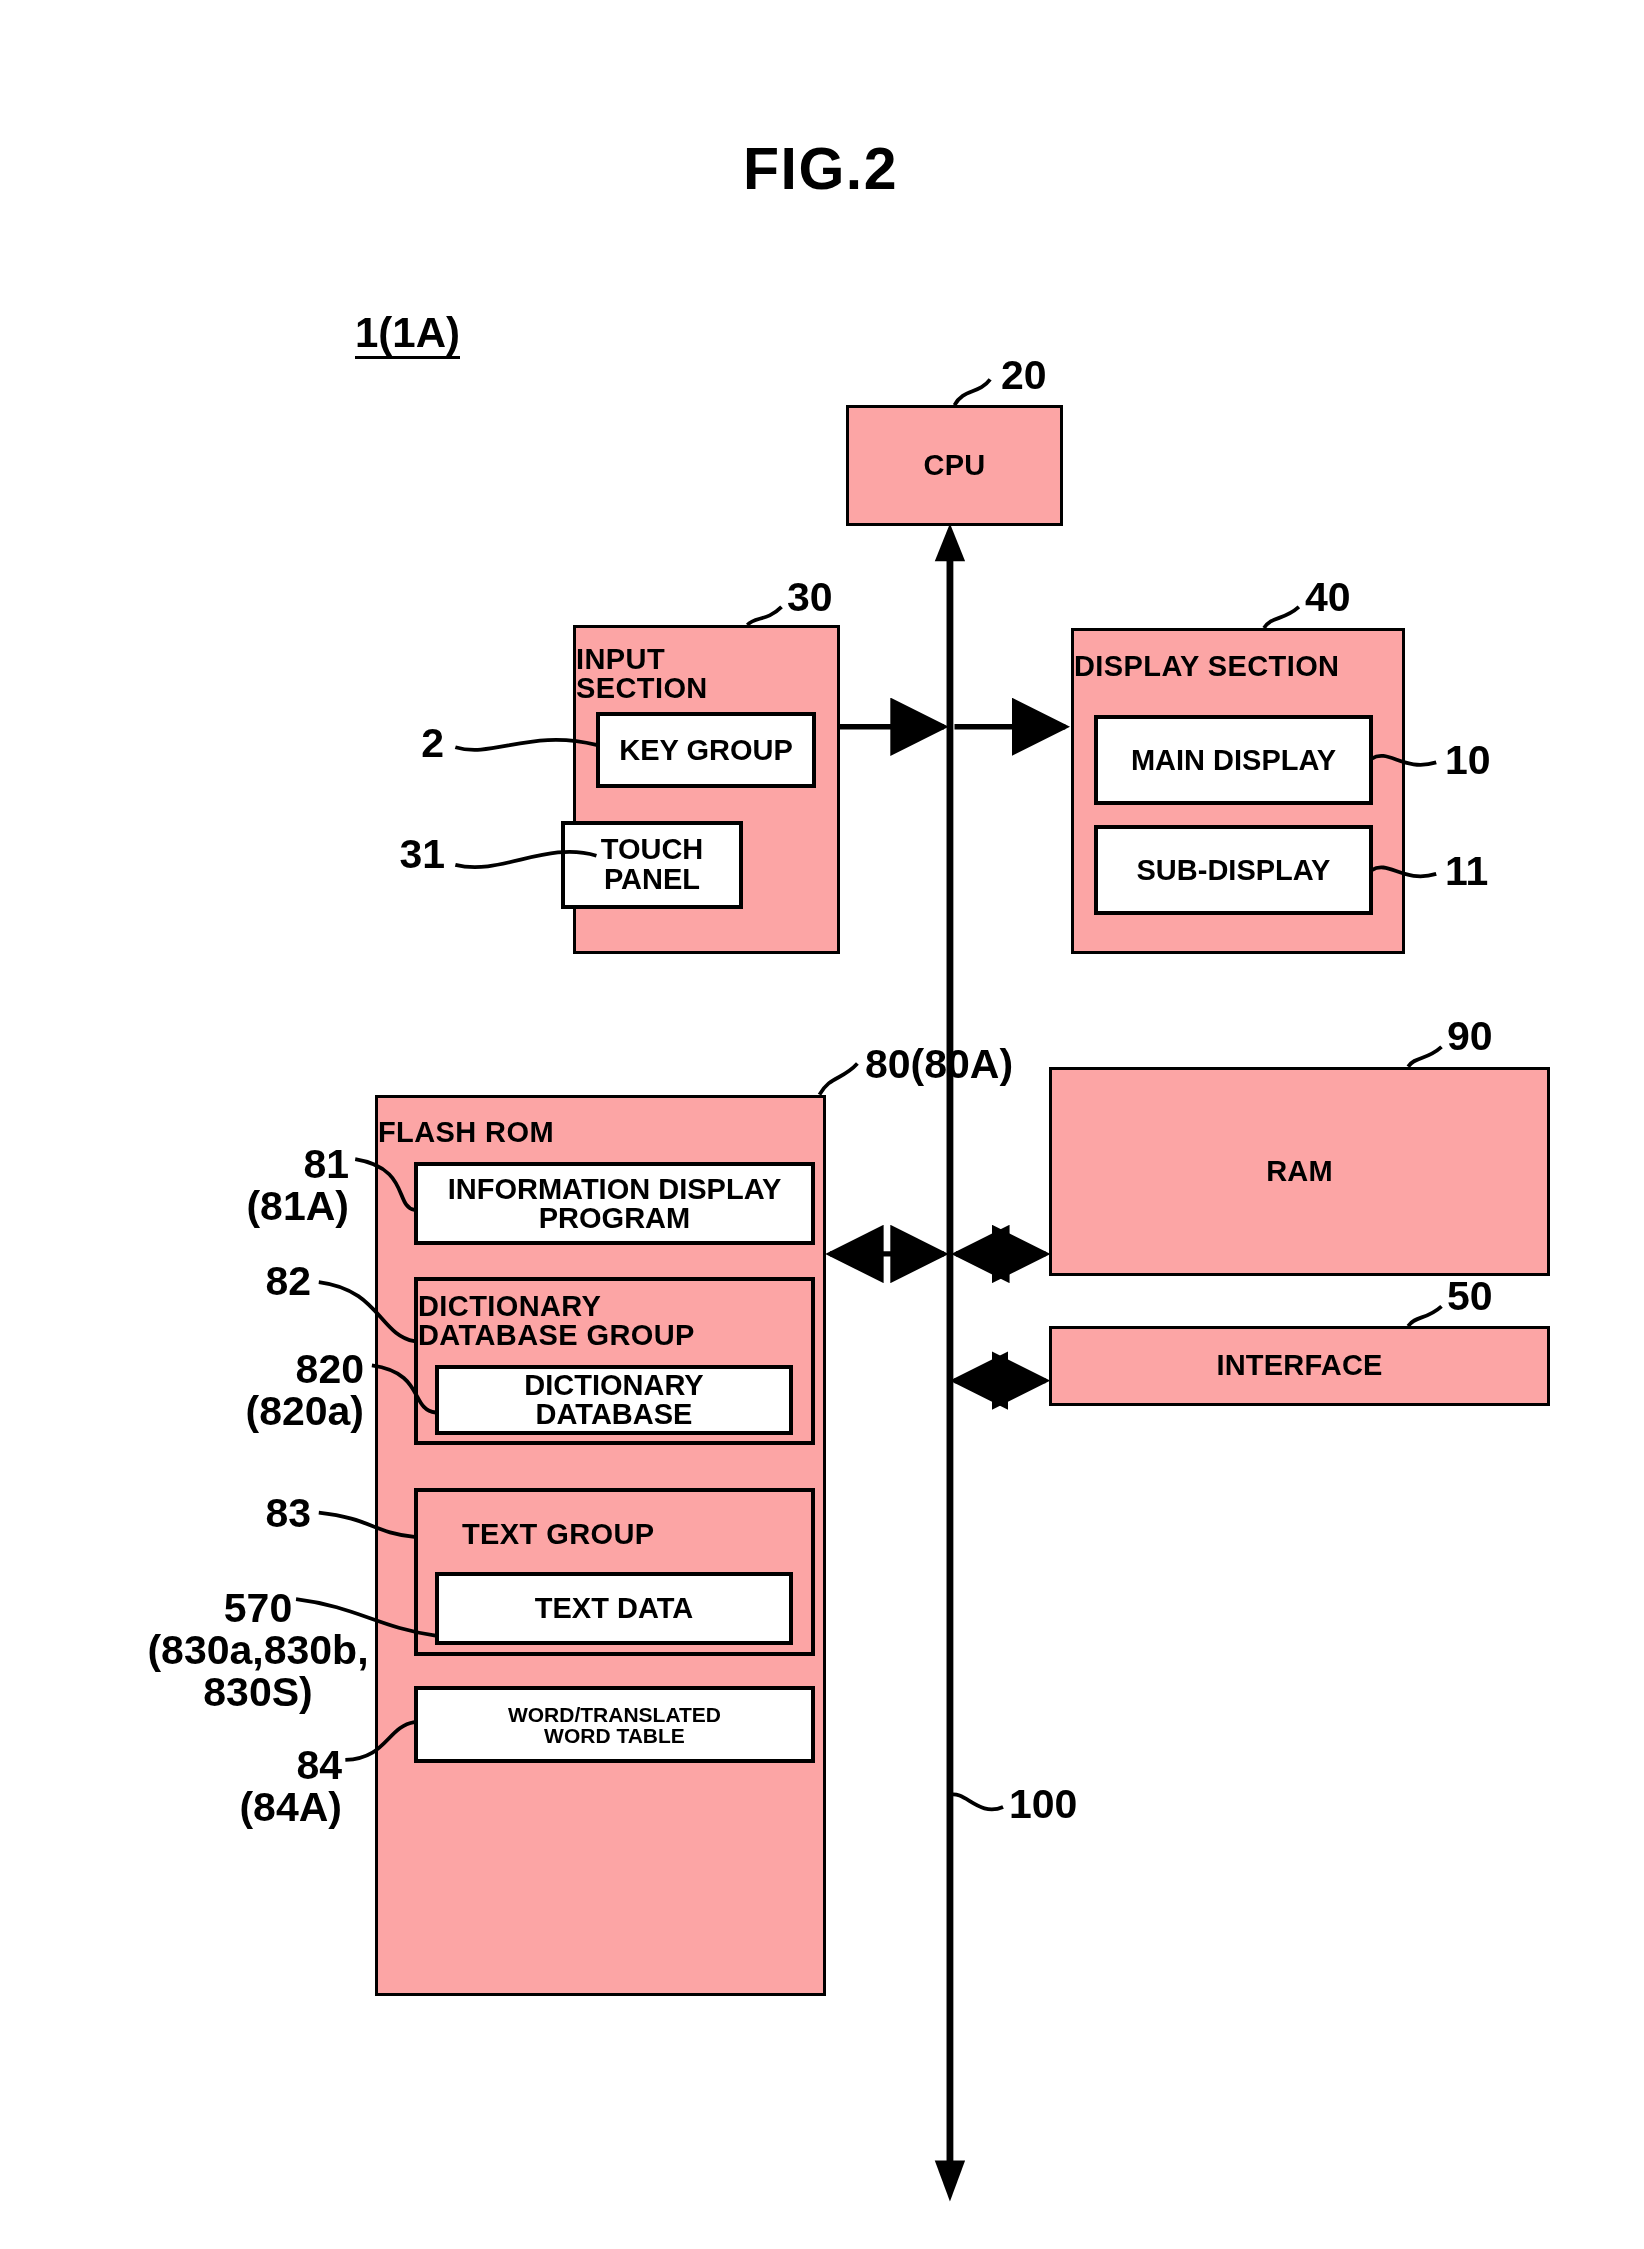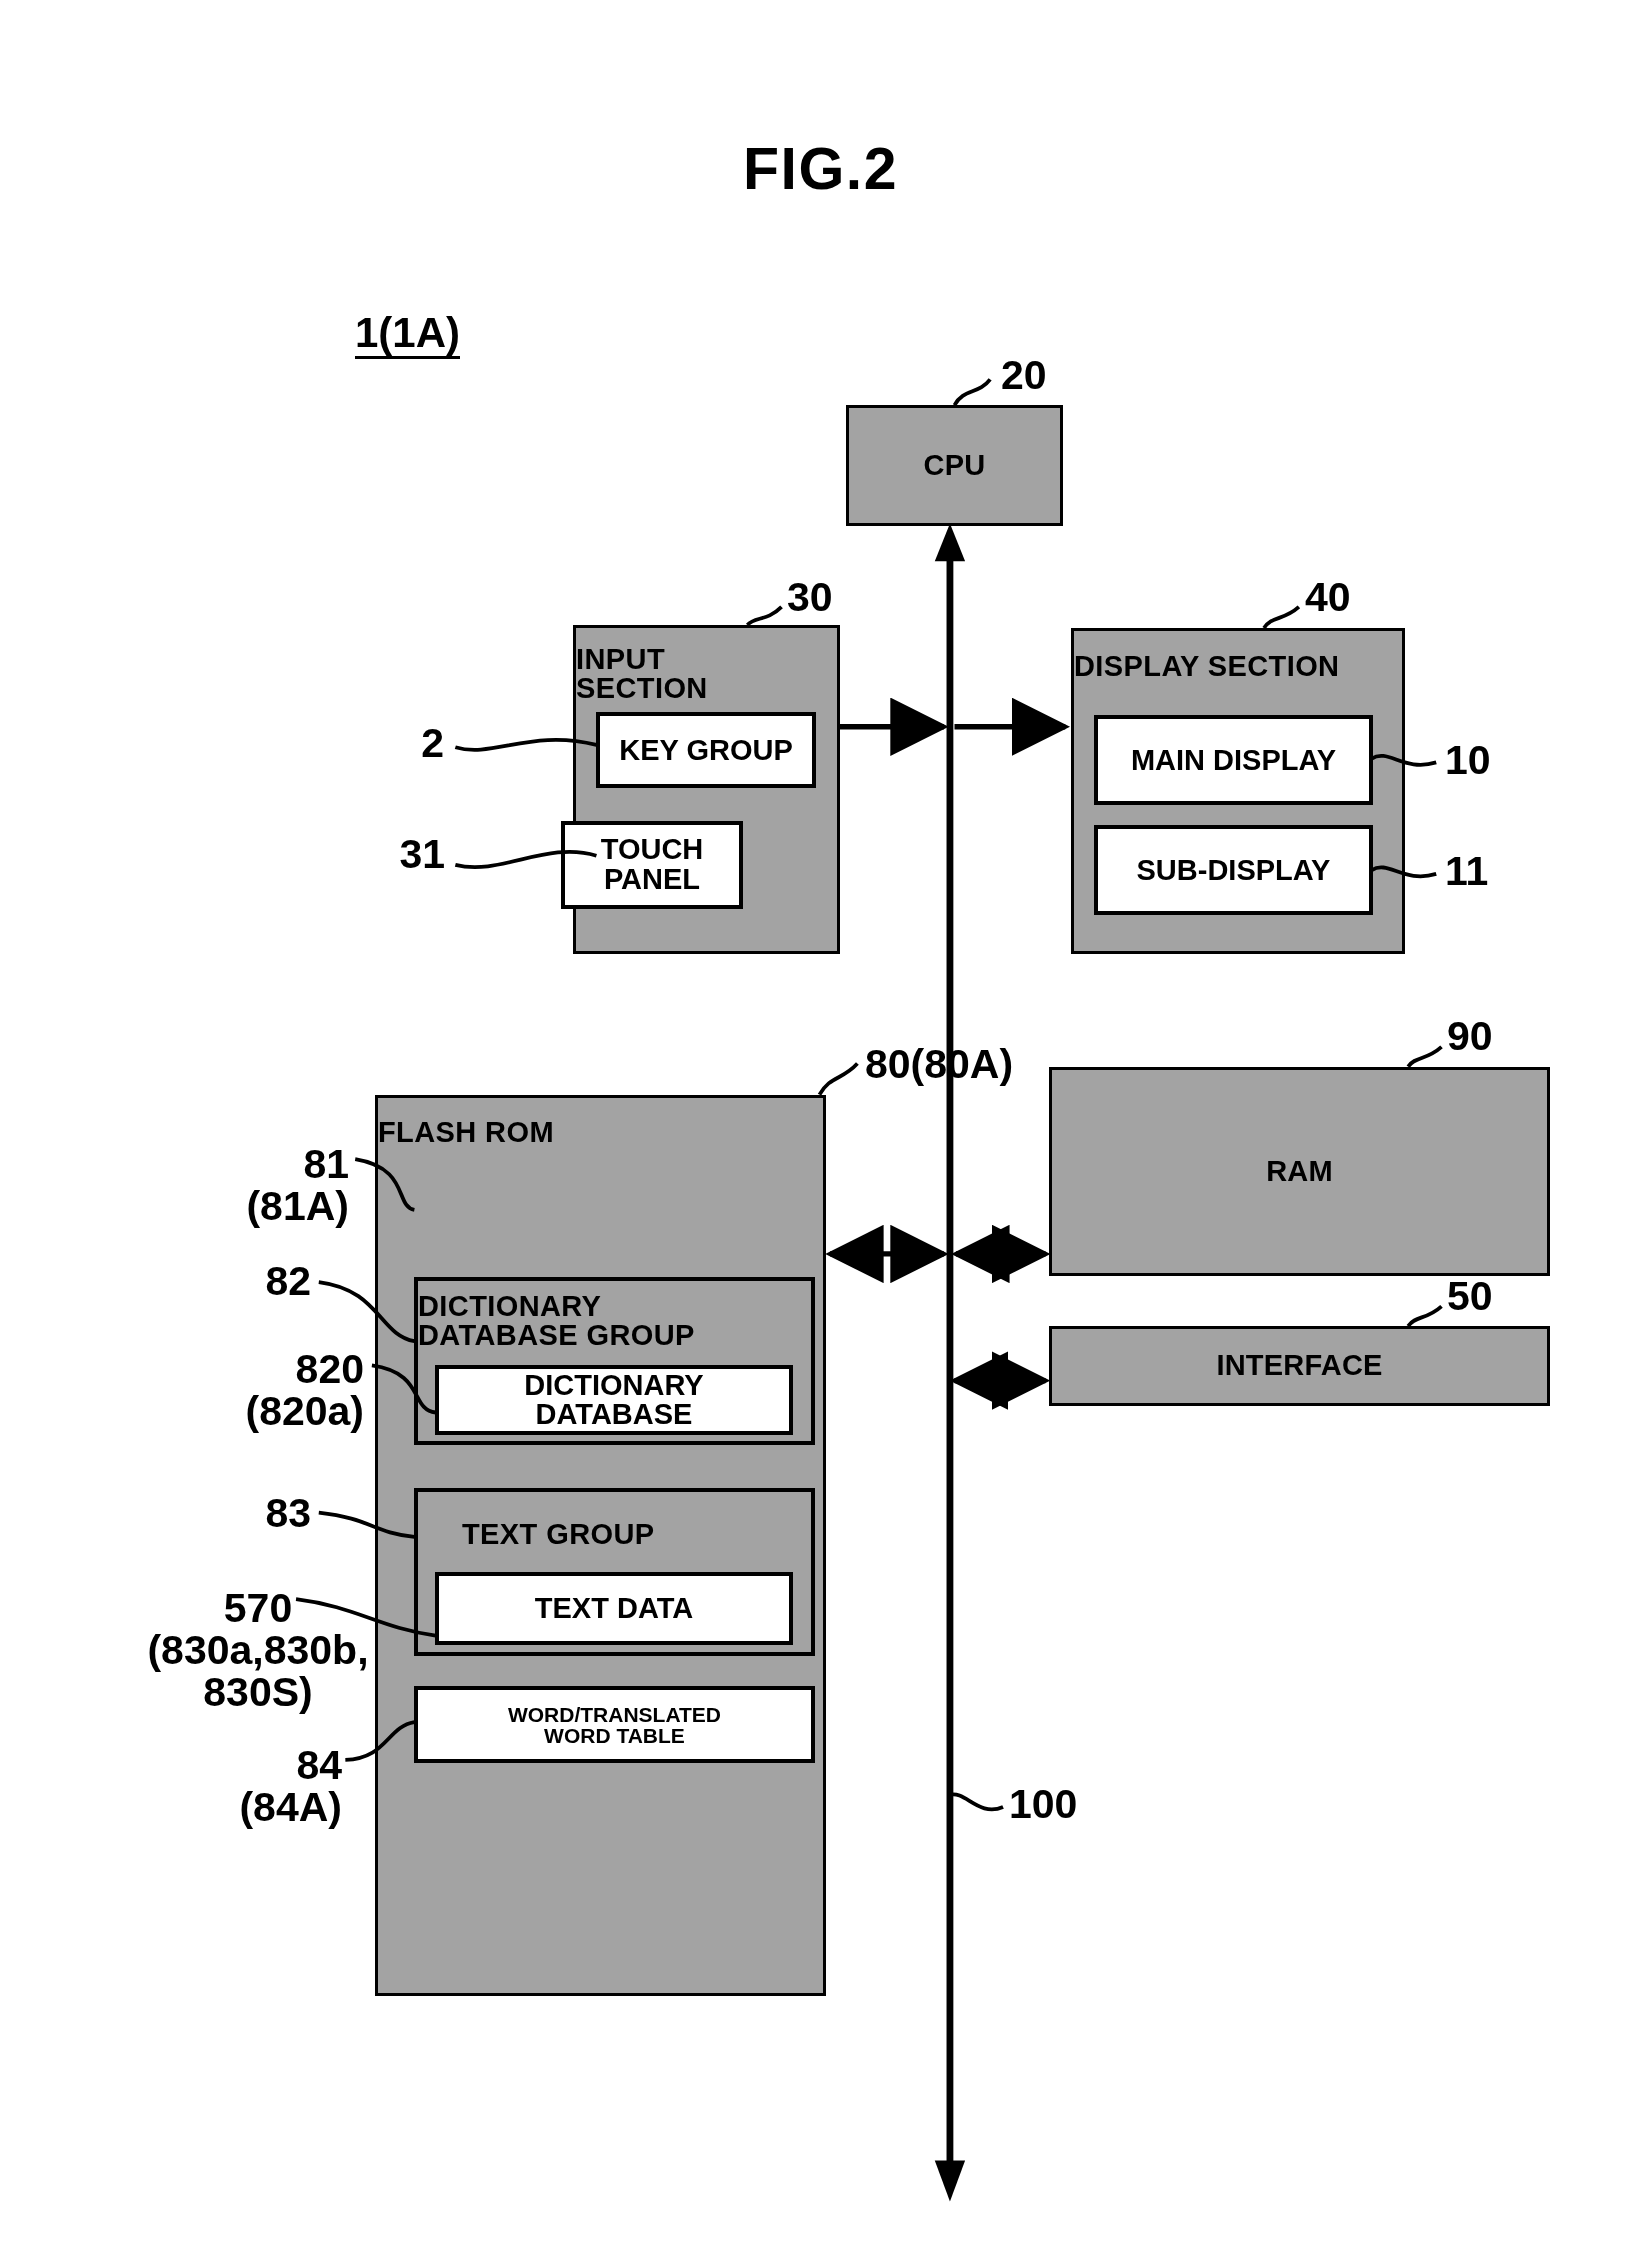--- a/index.html
+++ b/index.html
@@ -38,21 +38,21 @@
     padding-bottom: 1px;
     border-bottom: 3.8px solid #000;
     display: inline-block;
     text-align: right;
   }
 
   
   .box {
     border: 3.8px solid #000;
     box-sizing: border-box;
-    background: #a3a3a3;
+    background: #fca5a5;
   }
   .inner-box {
     border: 4.6px solid #000;
     box-sizing: border-box;
     background: #fff;
     display: flex;
     align-items: center;
     justify-content: center;
     text-align: center;
   }
@@ -140,20 +140,24 @@
   <div class="abs inner-box" style="left:1094px; top:825px; width:279px; height:90px;">
     <span style="font-size:29px;font-weight:bold;">SUB-DISPLAY</span>
   </div>
   <div class="abs ref" style="left:1445px; top:851px;">11</div>
 
   <div class="abs box" id="flash-rom-box" style="left:375px; top:1095px; width:451px; height:901px;">
     <div class="box-title" style="top:20px;">FLASH ROM</div>
   </div>
   <div class="abs ref" style="left:865px; top:1044px;">80(80A)</div>
 
+  <div class="abs inner-box" style="left:414px; top:1162px; width:401px; height:83px;">
+    <span style="font-size: 29px; font-weight: bold; line-height: 1; white-space: pre-line;">INFORMATION DISPLAY
+PROGRAM</span>
+  </div>
   <div class="abs ref ref-r" style="left: 212px; top: 1144px; width: 137px; white-space: pre-line;">81
 (81A)</div>
 
   <div class="abs box" style="left:414px; top:1277px; width:401px; height:168px; border-width:4.6px;">
     <div class="box-title" style="top: 10.6px; font-size: 29px; white-space: pre-line;">DICTIONARY
 DATABASE GROUP</div>
   </div>
   <div class="abs ref ref-r" style="left:228px; top:1261px; width:83px;">82</div>
 
   <div class="abs inner-box" style="left:435px; top:1365px; width:358px; height:70px;">

